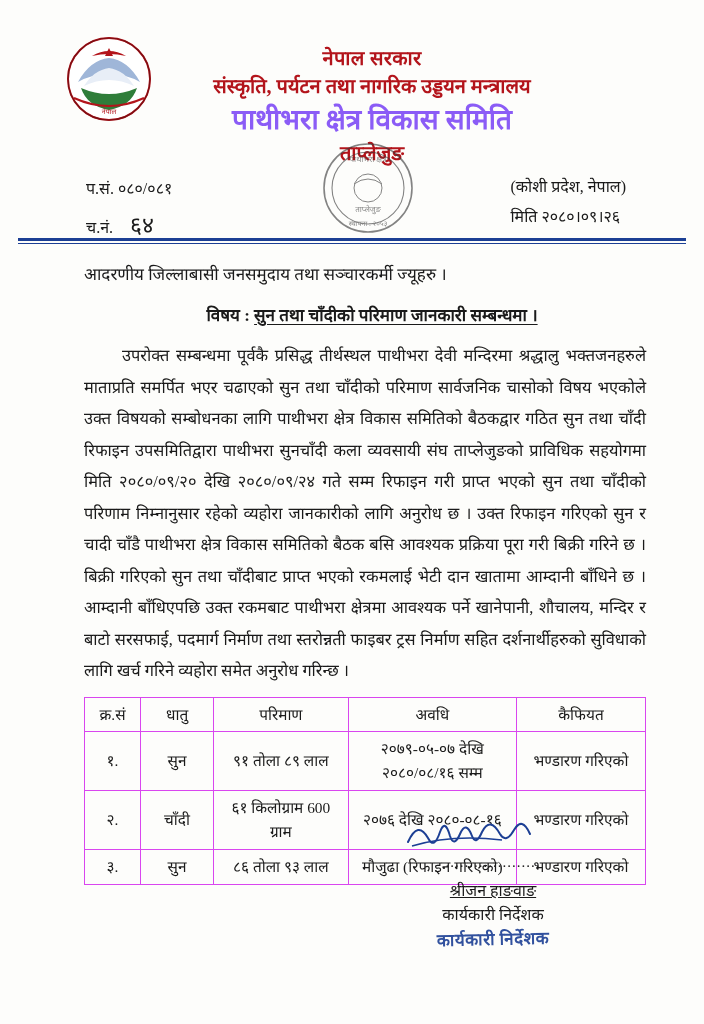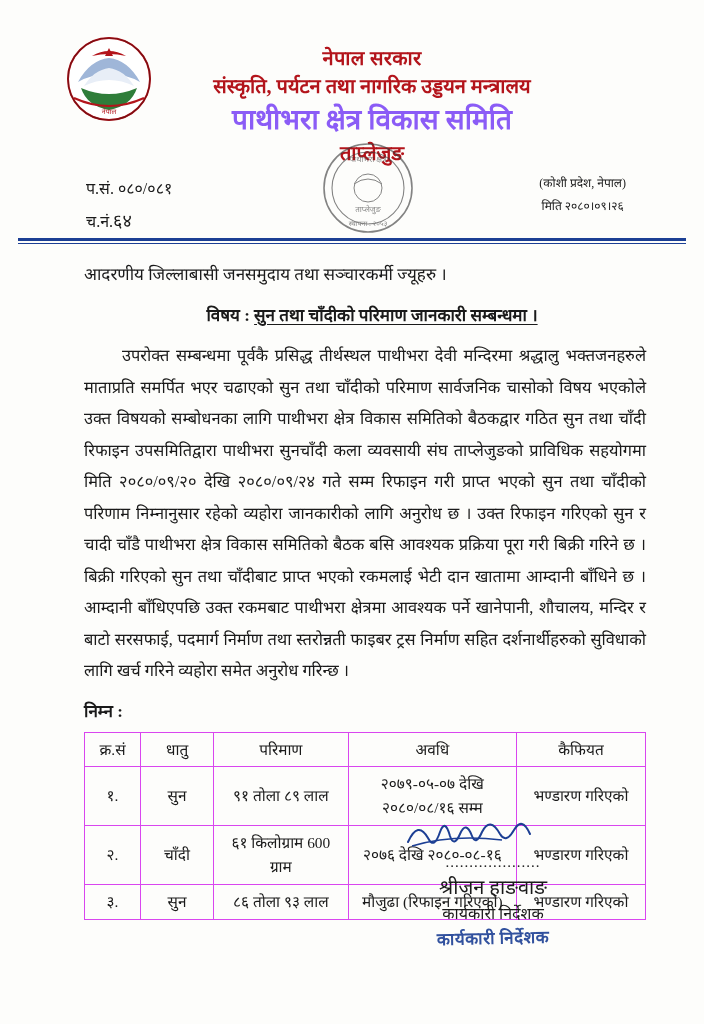--- a/index.html
+++ b/index.html
@@ -89,29 +89,30 @@
     position: absolute;
     left: 86px;
     top: 2px;
     font-size: 16px;
     line-height: 1.9;
   }
   .ref-right {
     position: absolute;
     right: 78px;
     top: 0;
-    font-size: 12px;
+    font-size: 16px;
     line-height: 1.9;
-    text-align: center;
+    text-align: left;
   }
   .chalani {
     font-size: 16px;
   }
   .chalani .num {
-    font-size: 18px;
+    font-size: 23px;
+    margin-left: 17px;
   }
 
   .rule {
     position: absolute;
     left: 18px;
     right: 18px;
     top: 238px;
     height: 3px;
     background: #1c3f94;
   }
@@ -190,22 +191,23 @@
     height: 34px;
     position: relative;
   }
   .sig-scribble svg { position: absolute; left: 24px; top: -4px; }
   .dots {
     font-size: 15px;
     letter-spacing: 1px;
     color: #222;
   }
   .sig-name {
-    font-size: 20px;
-    margin-top: 2px;
+    font-size: 16px;
+    margin-top: 8px;
+    text-decoration: underline;
   }
   .sig-title {
     font-size: 16px;
     margin-top: 2px;
   }
   .sig-stamp {
     margin-top: 2px;
     font-size: 17px;
     font-weight: bold;
     color: #1c3f94;
@@ -275,21 +277,20 @@
 
     <div class="salutation">आदरणीय जिल्लाबासी जनसमुदाय तथा सञ्चारकर्मी ज्यूहरु ।</div>
 
     <div class="subject">
       <span>विषय :</span>
       <u>सुन तथा चाँदीको परिमाण जानकारी सम्बन्धमा ।</u>
     </div>
 
     <div class="para">उपरोक्त सम्बन्धमा पूर्वकै प्रसिद्ध तीर्थस्थल पाथीभरा देवी मन्दिरमा श्रद्धालु भक्तजनहरुले माताप्रति समर्पित भएर चढाएको सुन तथा चाँदीको परिमाण सार्वजनिक चासोको विषय भएकोले उक्त विषयको सम्बोधनका लागि पाथीभरा क्षेत्र विकास समितिको बैठकद्वार गठित सुन तथा चाँदी रिफाइन उपसमितिद्वारा पाथीभरा सुनचाँदी कला व्यवसायी संघ ताप्लेजुङको प्राविधिक सहयोगमा मिति २०८०/०९/२० देखि २०८०/०९/२४ गते सम्म रिफाइन गरी प्राप्त भएको सुन तथा चाँदीको परिणाम निम्नानुसार रहेको व्यहोरा जानकारीको लागि अनुरोध छ । उक्त रिफाइन गरिएको सुन र चादी चाँडै पाथीभरा क्षेत्र विकास समितिको बैठक बसि आवश्यक प्रक्रिया पूरा गरी बिक्री गरिने छ । बिक्री गरिएको सुन तथा चाँदीबाट प्राप्त भएको रकमलाई भेटी दान खातामा आम्दानी बाँधिने छ । आम्दानी बाँधिएपछि उक्त रकमबाट पाथीभरा क्षेत्रमा आवश्यक पर्ने खानेपानी, शौचालय, मन्दिर र बाटो सरसफाई, पदमार्ग निर्माण तथा स्तरोन्नती फाइबर ट्रस निर्माण सहित दर्शनार्थीहरुको सुविधाको लागि खर्च गरिने व्यहोरा समेत अनुरोध गरिन्छ ।</div>
 
-    <div class="nimna">निम्न :</div>
 
     <table class="data">
       <colgroup>
         <col class="c0">
           <col class="c1">
           <col class="c2">
           <col class="c3">
           <col class="c4">
       </colgroup>
       <thead>

